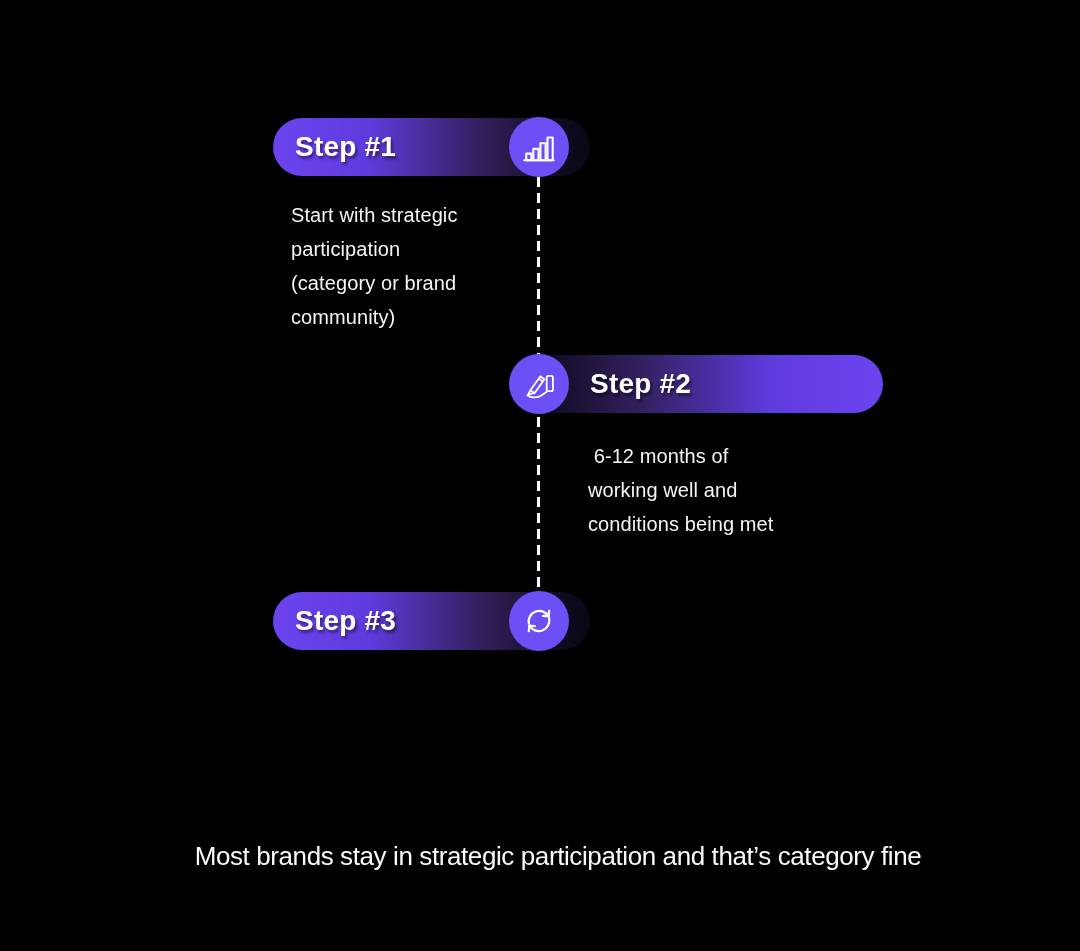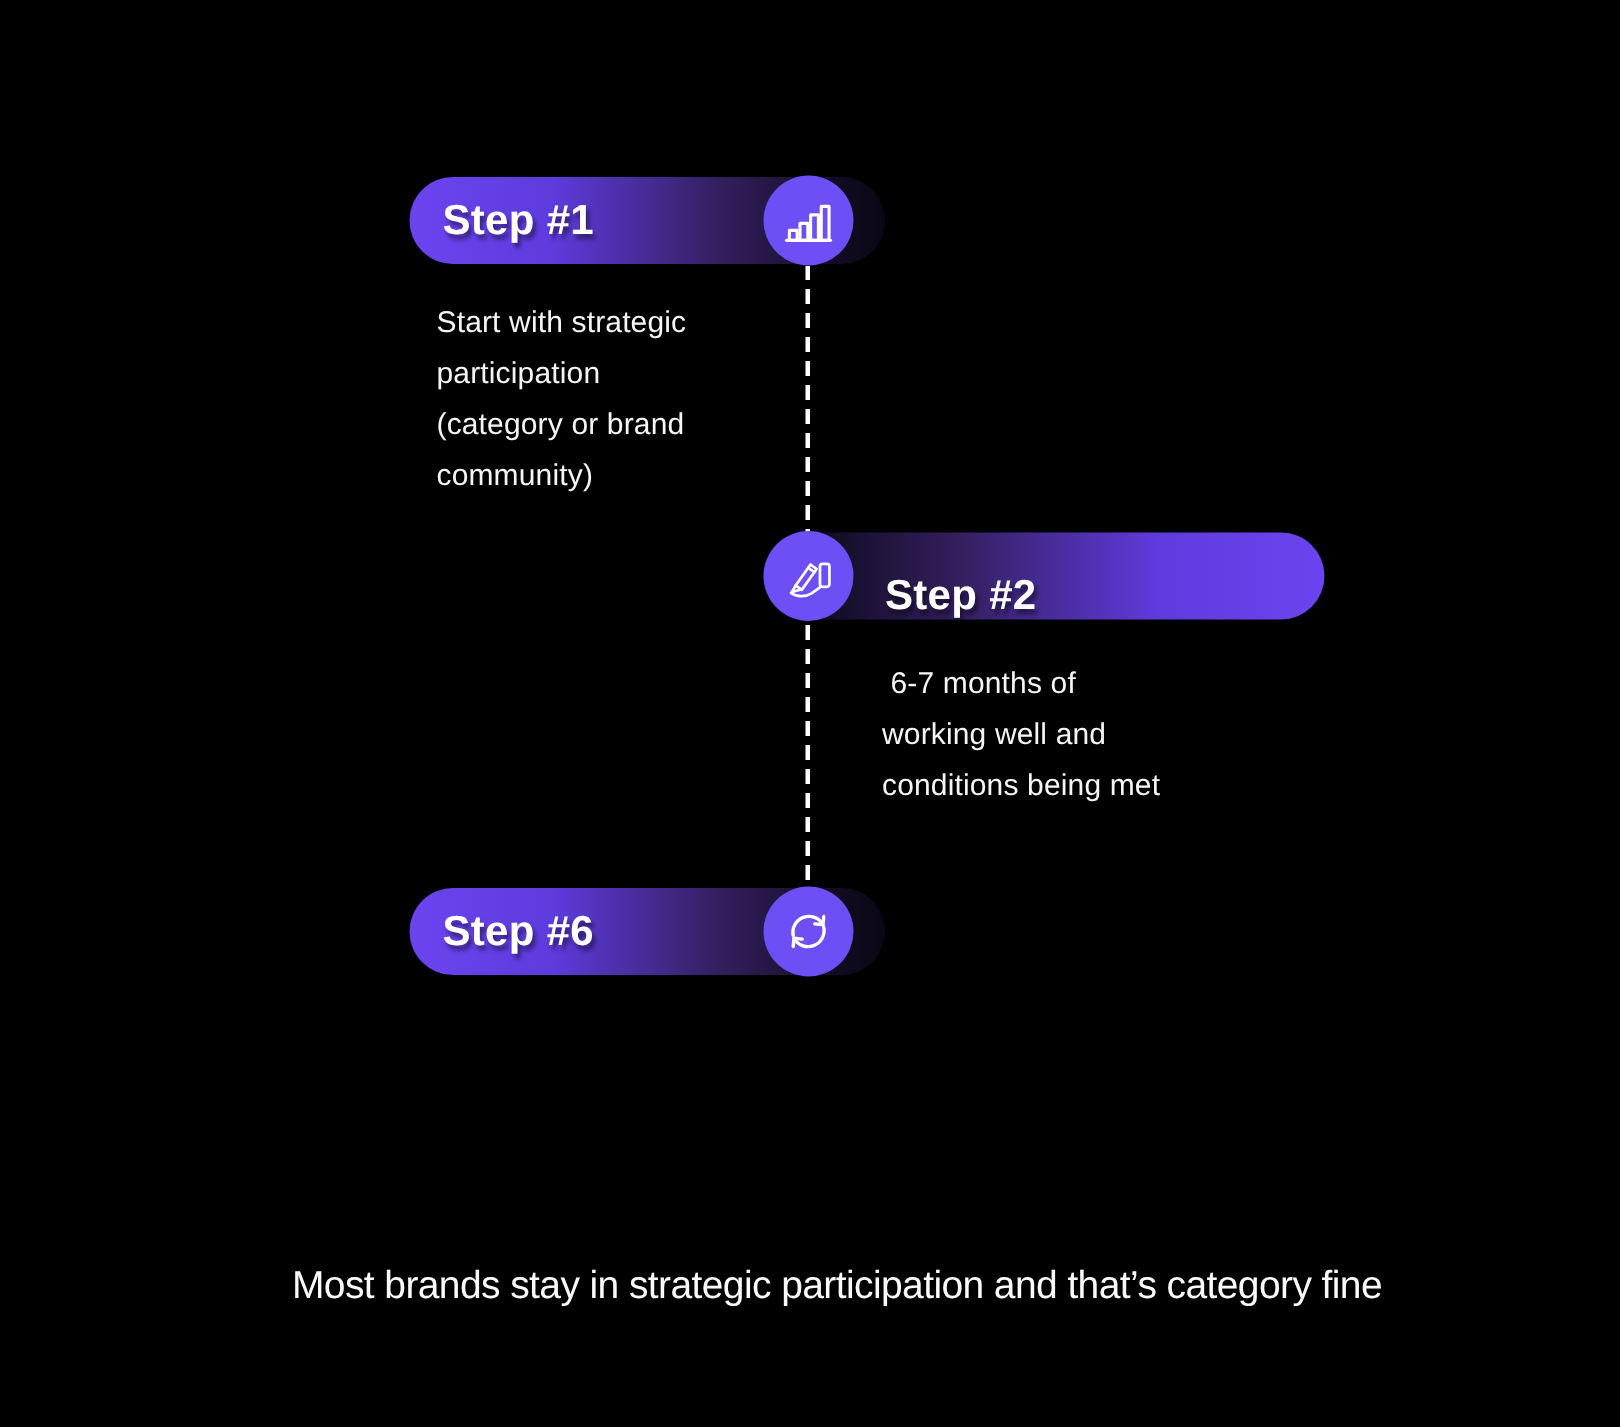--- a/index.html
+++ b/index.html
@@ -21,21 +21,20 @@
   
   .pill{
     position:absolute;height:58px;border-radius:29px;z-index:2;
     display:flex;align-items:center;
   }
   .pill-right{ 
     background:linear-gradient(90deg,#6b44ef 0%,#5e3bdd 30%,#33205f 65%,#120b22 90%,#0a0714 100%);
   }
   .pill-left{ 
     background:linear-gradient(90deg,#0a0714 0%,#120b22 10%,#33205f 35%,#5e3bdd 70%,#6b44ef 100%);
-    align-items:flex-end;
   }
   .pill-1{left:273px;top:118px;width:295px;padding-left:22px;}
   .pill-2{left:510px;top:355px;width:293px;padding-left:80px;}
   .pill-3{left:273px;top:592px;width:295px;padding-left:22px;}
   .step-label{
     color:#fff;font-size:28px;font-weight:700;letter-spacing:.2px;
     text-shadow:2px 3px 3px rgba(0,0,0,.45);
   }
   
   .badge{
@@ -113,26 +112,26 @@
   </div>
   <div class="badge badge-2">
     <svg width="36" height="36" viewBox="0 0 40 40" fill="none" stroke="#ffffff" stroke-width="2" stroke-linecap="round" stroke-linejoin="round">
       <rect x="28.5" y="11" width="7" height="17" rx="2"></rect>
       <path d="M10.5 27 L21.5 11.5 L26 14.8 L15 30.3 Z"></path>
       <path d="M19.8 13.9 L24.3 17.2"></path>
       <path d="M10.5 27 L7.8 31.8 L13.2 30.4"></path>
       <path d="M7 32.5 C11 35.6 17.5 35.8 22 33 L28.5 28.5"></path>
     </svg>
   </div>
-  <div class="step-desc desc-2"> 6-7 months of
+  <div class="step-desc desc-2"> 6-12 months of
 working well and
 conditions being met</div>
 
   <div class="pill pill-right pill-3">
-    <span class="step-label">Step #6</span>
+    <span class="step-label">Step #3</span>
   </div>
   <div class="badge badge-3">
     <svg width="34" height="34" viewBox="0 0 36 36" fill="none" stroke="#ffffff" stroke-width="2.4" stroke-linecap="round" stroke-linejoin="round">
       <path d="M7.2 20.8 a11.3 11.3 0 0 1 21 -7.6"></path>
       <polyline points="28.8,7.4 28.2,13.2 22.4,12.6"></polyline>
       <path d="M28.8 15.2 a11.3 11.3 0 0 1 -21 7.6"></path>
       <polyline points="7.2,28.6 7.8,22.8 13.6,23.4"></polyline>
     </svg>
   </div>
 

